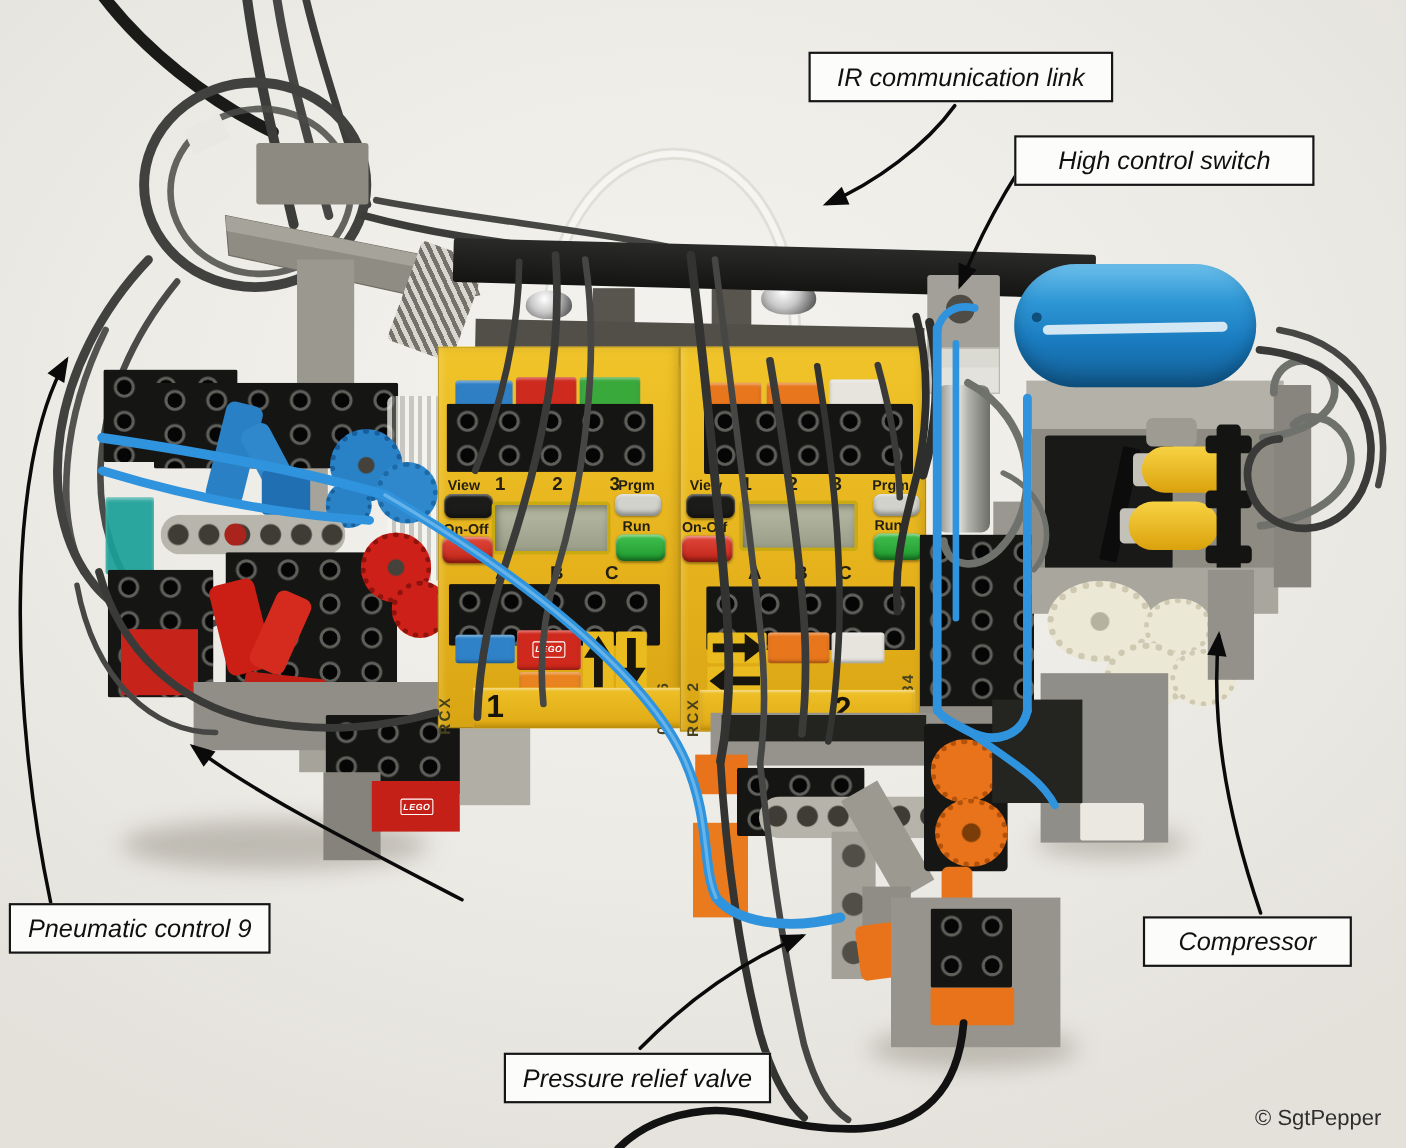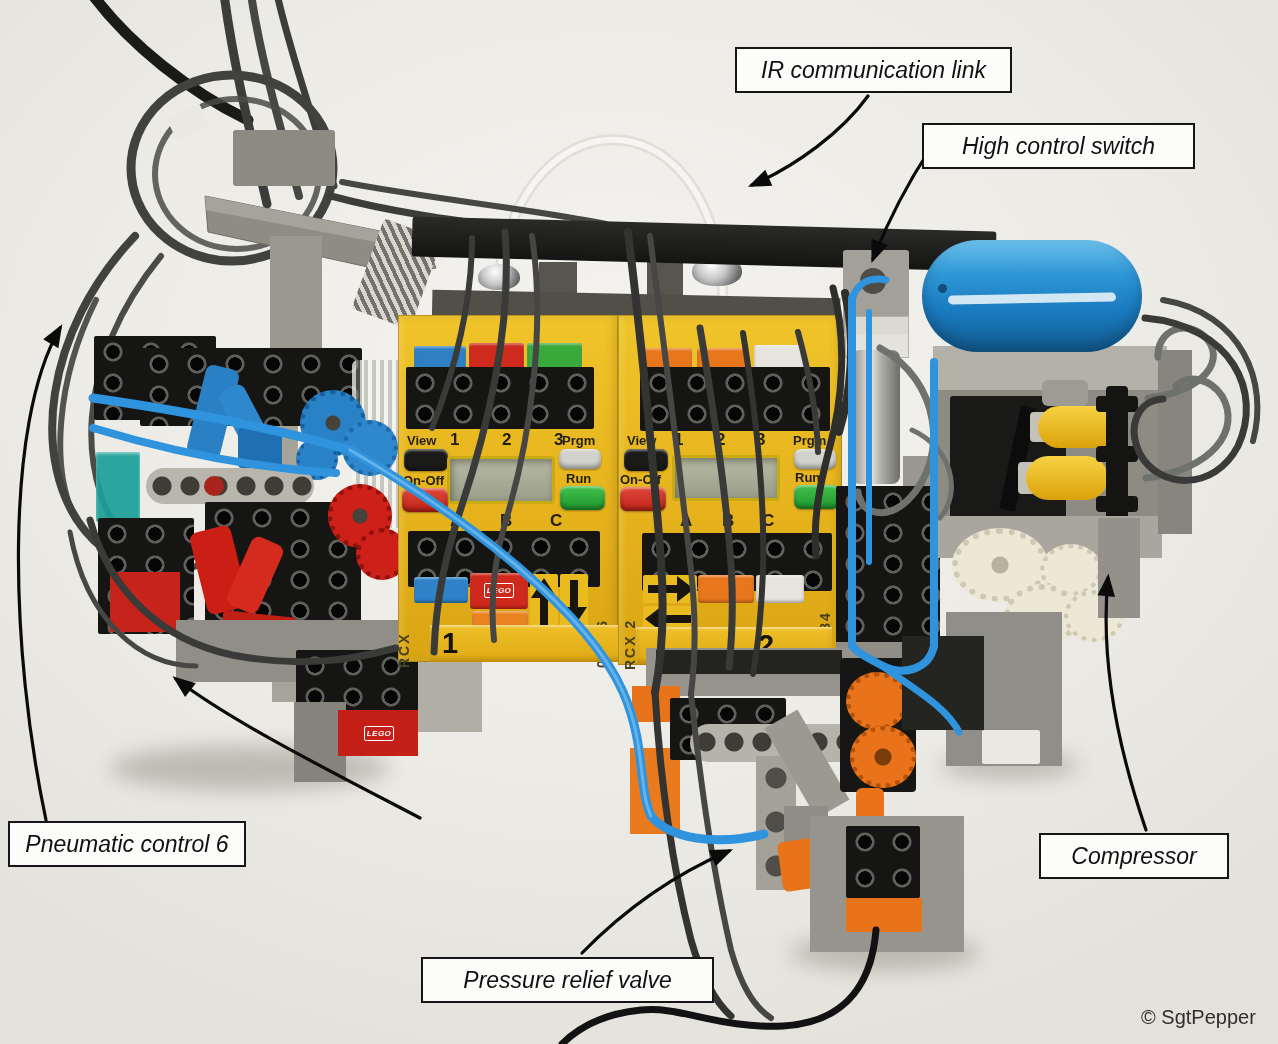--- a/index.html
+++ b/index.html
@@ -296,18 +296,18 @@
       <path d="M930,149 C906,186 886,226 873,259" marker-end="url(#ah)"></path>
       <path d="M46,820 C10,650 4,424 60,328" marker-end="url(#ah)"></path>
       <path d="M420,818 C332,772 232,722 176,679" marker-end="url(#ah)"></path>
       <path d="M582,953 C628,906 680,872 729,851" marker-end="url(#ah)"></path>
       <path d="M1146,830 C1118,748 1100,660 1108,578" marker-end="url(#ah)"></path>
     </g>
   </svg>
 
   <div class="abox" style="left:735px;top:47px;width:277px">IR communication link</div>
   <div class="abox" style="left:922px;top:123px;width:273px">High control switch</div>
-  <div class="abox" style="left:8px;top:821px;width:238px">Pneumatic control 6</div>
-  <div class="abox" style="left:421px;top:957px;width:293px">Pressure relief valve</div>
+  <div class="abox" style="left:8px;top:821px;width:238px">Pneumatic control 9</div>
+  <div class="abox" style="left:458px;top:957px;width:243px">Pressure relief valve</div>
   <div class="abox" style="left:1039px;top:833px;width:190px">Compressor</div>
 
   <div class="credit">© SgtPepper</div>
 </div>
 
 </body></html>

